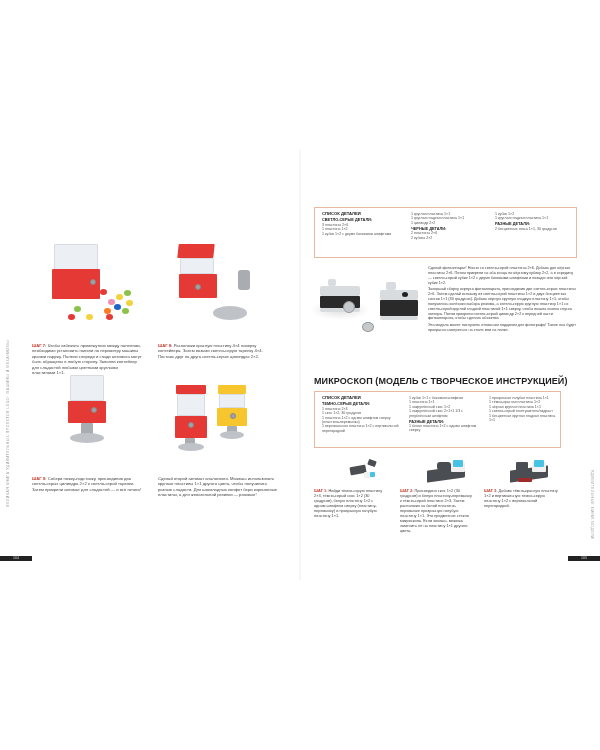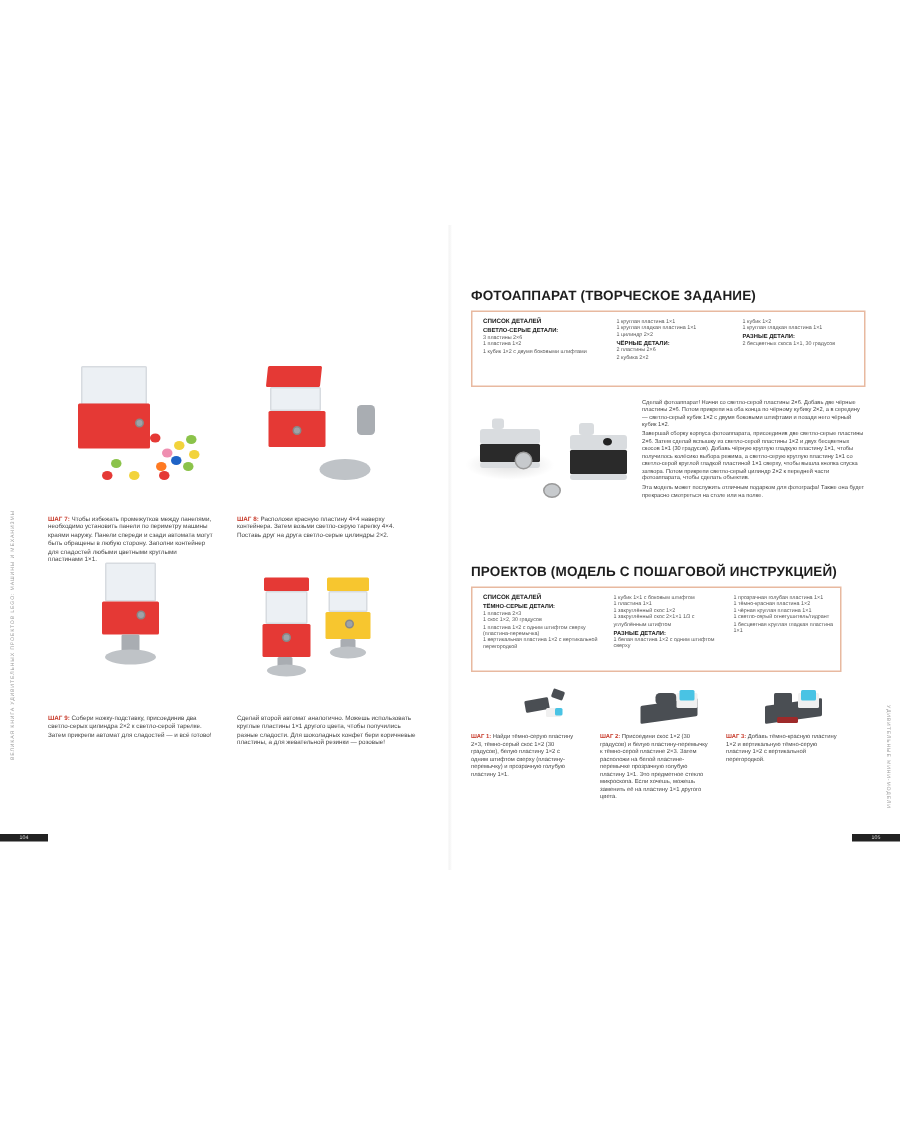--- a/index.html
+++ b/index.html
@@ -121,21 +121,20 @@
       <div class="dot grey-light" style="left:48px;top:46px;width:24px;height:8px;"></div>
     </div>
     <div class="caption" style="left:158px;top:476px;width:120px;">Сделай второй автомат аналогично. Можешь использовать круглые пластины 1×1 другого цвета, чтобы получились разные сладости. Для шоколадных конфет бери коричневые пластины, а для жевательной резинки — розовые!</div>
 
     <div class="folio folio-left">104</div>
   </div>
 
   <div class="page page-right">
     <div class="spine" style="left:290px;top:470px;">УДИВИТЕЛЬНЫЕ МИНИ-МОДЕЛИ</div>
 
-    <div class="section-title" style="left:14px;top:192px;">ФОТОАППАРАТ (ТВОРЧЕСКОЕ ЗАДАНИЕ)</div>
 
     <div class="parts-box" style="left:14px;top:207px;width:263px;height:51px;">
       <div class="parts-col" style="left:7px;top:4px;width:78px;">
         <div class="hh">СПИСОК ДЕТАЛЕЙ</div>
         <div class="h">СВЕТЛО-СЕРЫЕ ДЕТАЛИ:</div>
         <div>3 пластины 2×6</div>
         <div>1 пластина 1×2</div>
         <div>1 кубик 1×2 с двумя боковыми штифтами</div>
       </div>
       <div class="parts-col" style="left:96px;top:4px;width:80px;">
@@ -168,21 +167,21 @@
       <div class="dot" style="left:92px;top:20px;width:6px;height:5px;background:#222"></div>
       <div class="cam-lens" style="left:52px;top:50px;width:12px;height:10px;"></div>
     </div>
 
     <div class="body-text" style="left:128px;top:266px;width:150px;">
       <p>Сделай фотоаппарат! Начни со светло-серой пластины 2×6. Добавь две чёрные пластины 2×6. Потом прикрепи на оба конца по чёрному кубику 2×2, а в середину — светло-серый кубик 1×2 с двумя боковыми штифтами и позади него чёрный кубик 1×2.</p>
       <p>Завершай сборку корпуса фотоаппарата, присоединив две светло-серые пластины 2×6. Затем сделай вспышку из светло-серой пластины 1×2 и двух бесцветных скосов 1×1 (30 градусов). Добавь чёрную круглую гладкую пластину 1×1, чтобы получилось колёсико выбора режима, а светло-серую круглую пластину 1×1 со светло-серой круглой гладкой пластиной 1×1 сверху, чтобы вышла кнопка спуска затвора. Потом прикрепи светло-серый цилиндр 2×2 к передней части фотоаппарата, чтобы сделать объектив.</p>
       <p>Эта модель может послужить отличным подарком для фотографа! Также она будет прекрасно смотреться на столе или на полке.</p>
     </div>
 
-    <div class="section-title" style="left:14px;top:376px;">ПРОЕКТОВ (МОДЕЛЬ С ПОШАГОВОЙ ИНСТРУКЦИЕЙ)</div>
+    <div class="section-title" style="left:14px;top:376px;">МИКРОСКОП (МОДЕЛЬ С ТВОРЧЕСКОЕ ИНСТРУКЦИЕЙ)</div>
 
     <div class="parts-box" style="left:14px;top:391px;width:247px;height:57px;">
       <div class="parts-col" style="left:7px;top:4px;width:80px;">
         <div class="hh">СПИСОК ДЕТАЛЕЙ</div>
         <div class="h">ТЁМНО-СЕРЫЕ ДЕТАЛИ:</div>
         <div>1 пластина 2×3</div>
         <div>1 скос 1×2, 30 градусов</div>
         <div>1 пластина 1×2 с одним штифтом сверху (пластина-перемычка)</div>
         <div>1 вертикальная пластина 1×2 с вертикальной перегородкой</div>
       </div>

